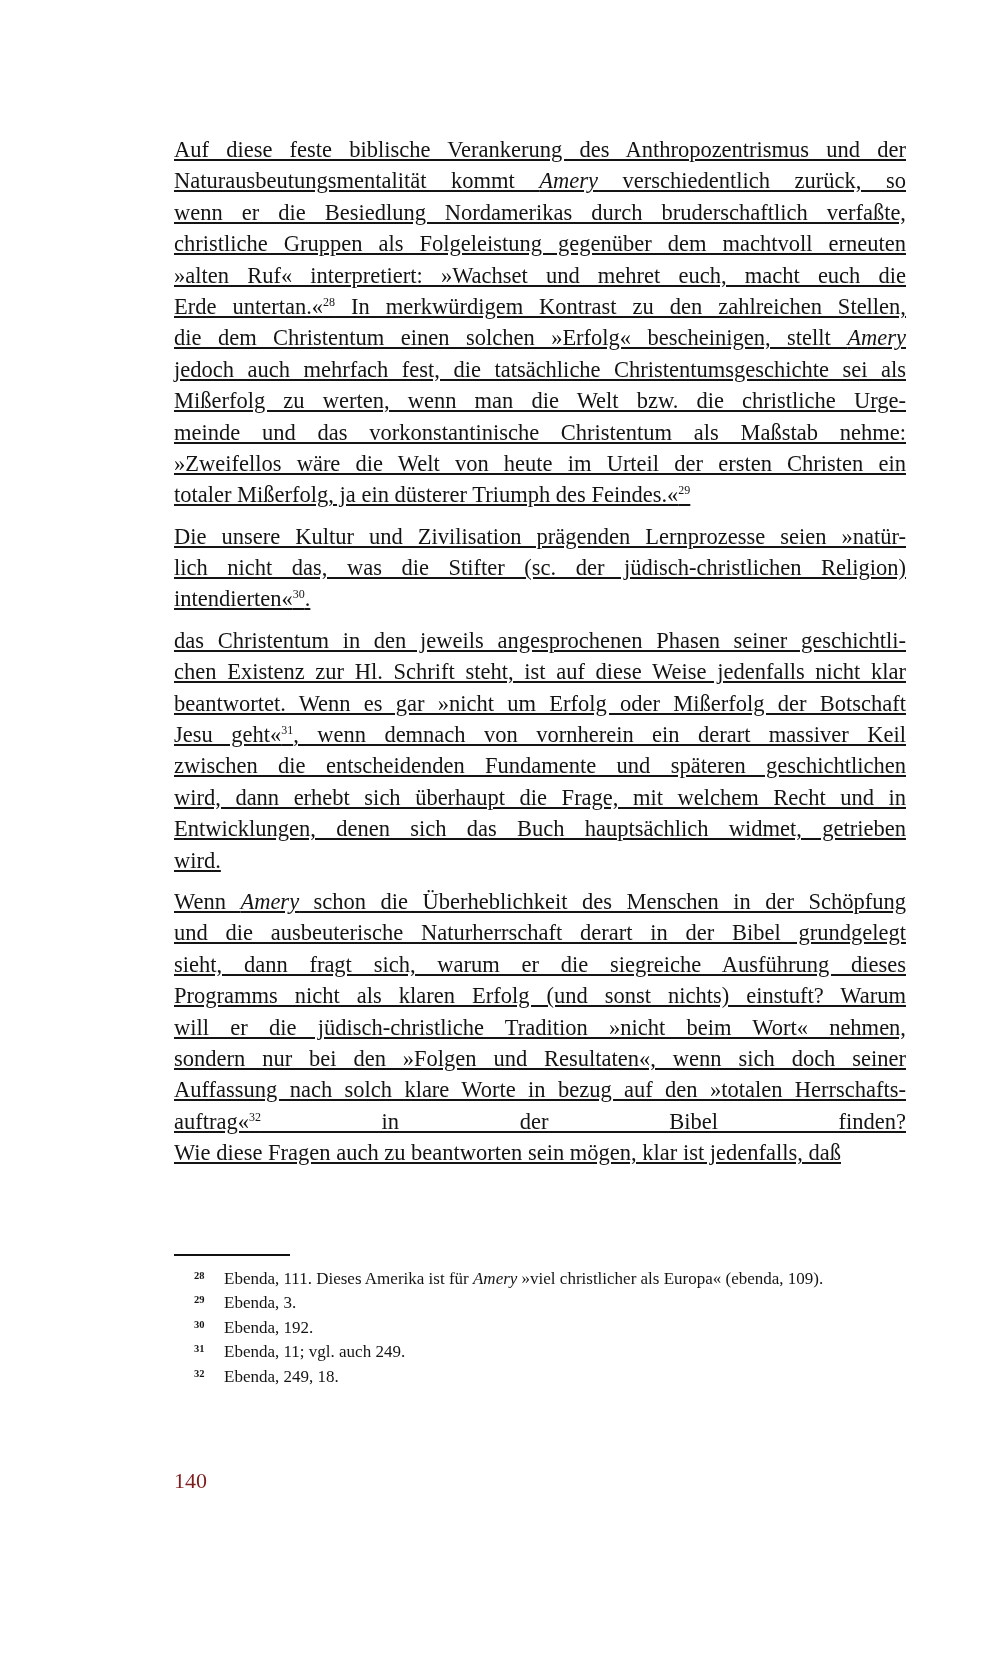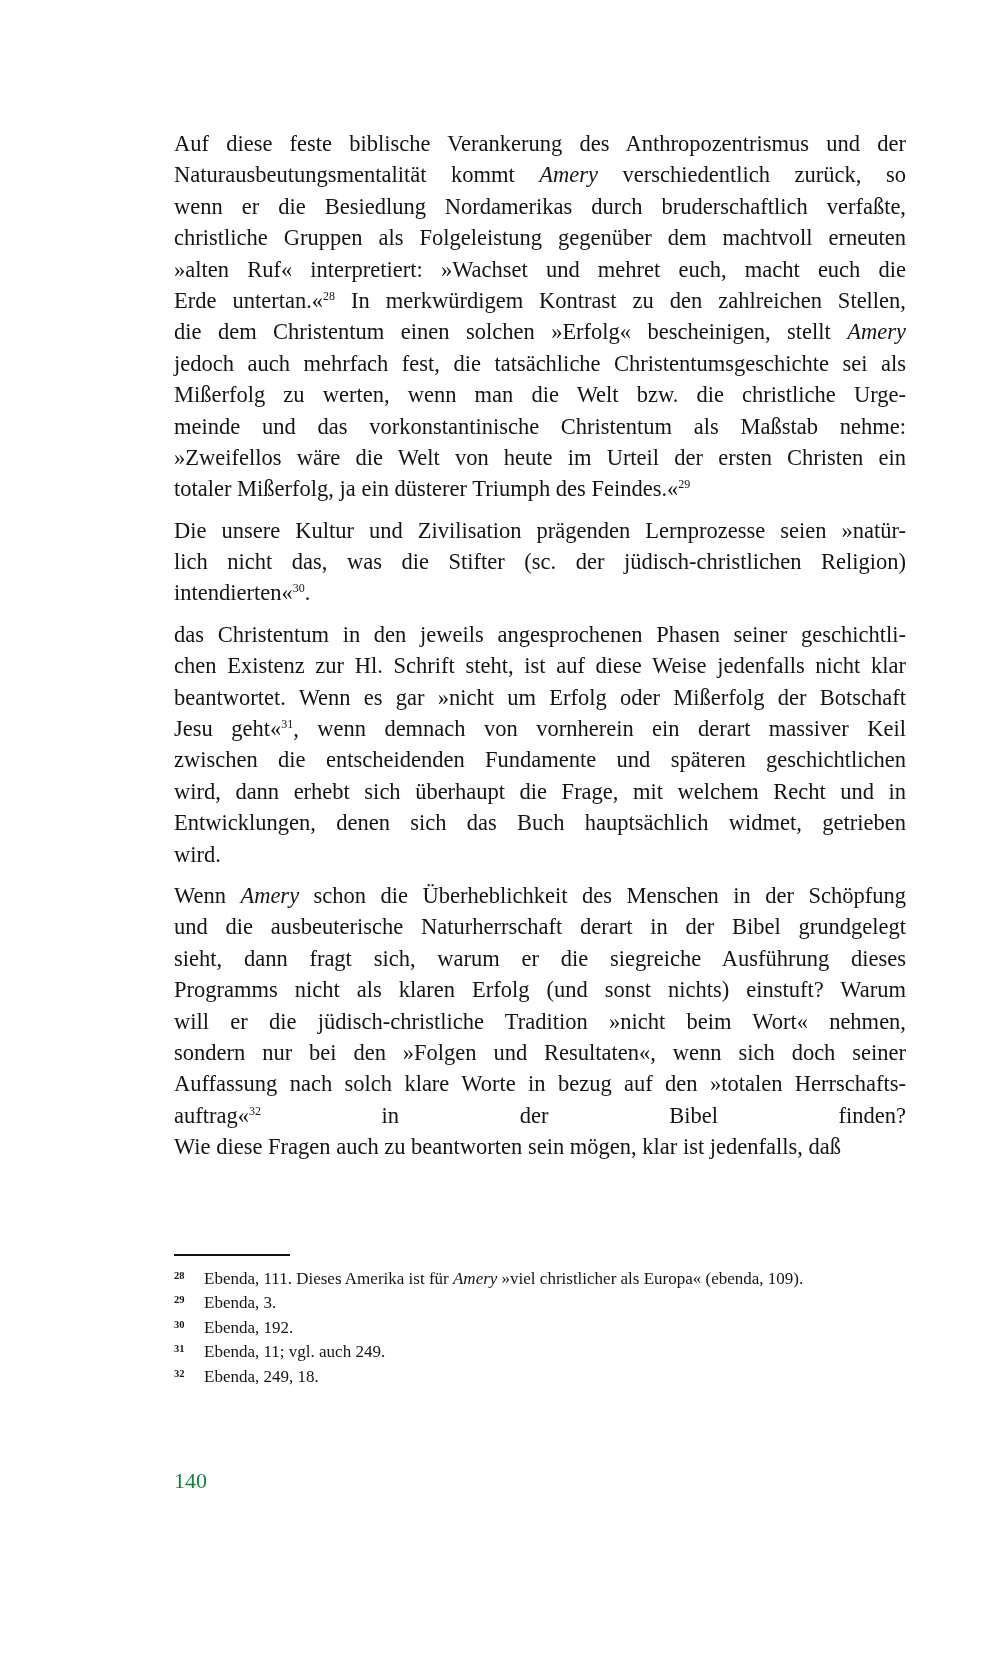--- a/index.html
+++ b/index.html
@@ -1,29 +1,29 @@
 <!DOCTYPE html>
 <html><head>
 <meta charset="utf-8">
 <style>
   html, body { margin: 0; padding: 0; background: #ffffff; }
   body { width: 1000px; height: 1663px; position: relative; overflow: hidden; }
   .page { position: absolute; left: 0; top: 0; width: 1000px; height: 1663px; background: #fff; color: #111; }
   .body-text { position: absolute; left: 174px; width: 732px; top: 128px;
     font-family: "Liberation Serif", "DejaVu Serif", serif; font-size: 22.5px; color: #141414; }
-  .para { margin: 0 0 10px 0; }
+  .para { margin: 6px 0 10px 0; text-decoration: underline; }
   .line { display: block; height: 31.4px; line-height: 31.4px; white-space: nowrap; text-align: justify; text-align-last: justify; }
   .line.last { text-align-last: left; }
   .line i, .fn-line i { font-style: italic; }
   .footnote-rule { position: absolute; left: 174px; top: 1254px; width: 116px; height: 1.5px; background: #111; }
   .footnotes { position: absolute; left: 174px; top: 1264px; width: 740px;
     font-family: "Liberation Serif", "DejaVu Serif", serif; font-size: 17px; color: #141414; }
-  .fn-line { height: 24.4px; line-height: 24.4px; white-space: nowrap; }
+  .fn-line { height: 24.4px; line-height: 24.4px; white-space: nowrap; margin-left: 20px; }
   .fn-num { font-size: 10.5px; vertical-align: 5px; display: inline-block; width: 30px; font-weight: bold; }
-  .page-number { position: absolute; left: 174px; top: 1468px; font-family: "Liberation Serif", "DejaVu Serif", serif; font-size: 22px; color: #15803d; }
+  .page-number { position: absolute; left: 174px; top: 1468px; font-family: "Liberation Serif", "DejaVu Serif", serif; font-size: 22px; color: #7f1d1d; }
   sup { font-size: 12px; line-height: 0; vertical-align: 8px; }
 </style>
 </head>
 <body>
 
 <div class="page">
   <div class="body-text" id="body-text">
       <div class="para">
         <span class="line">Auf diese feste biblische Verankerung des Anthropozentrismus und der</span>
         <span class="line">Naturausbeutungsmentalität kommt <i>Amery</i> verschiedentlich zurück, so</span>

